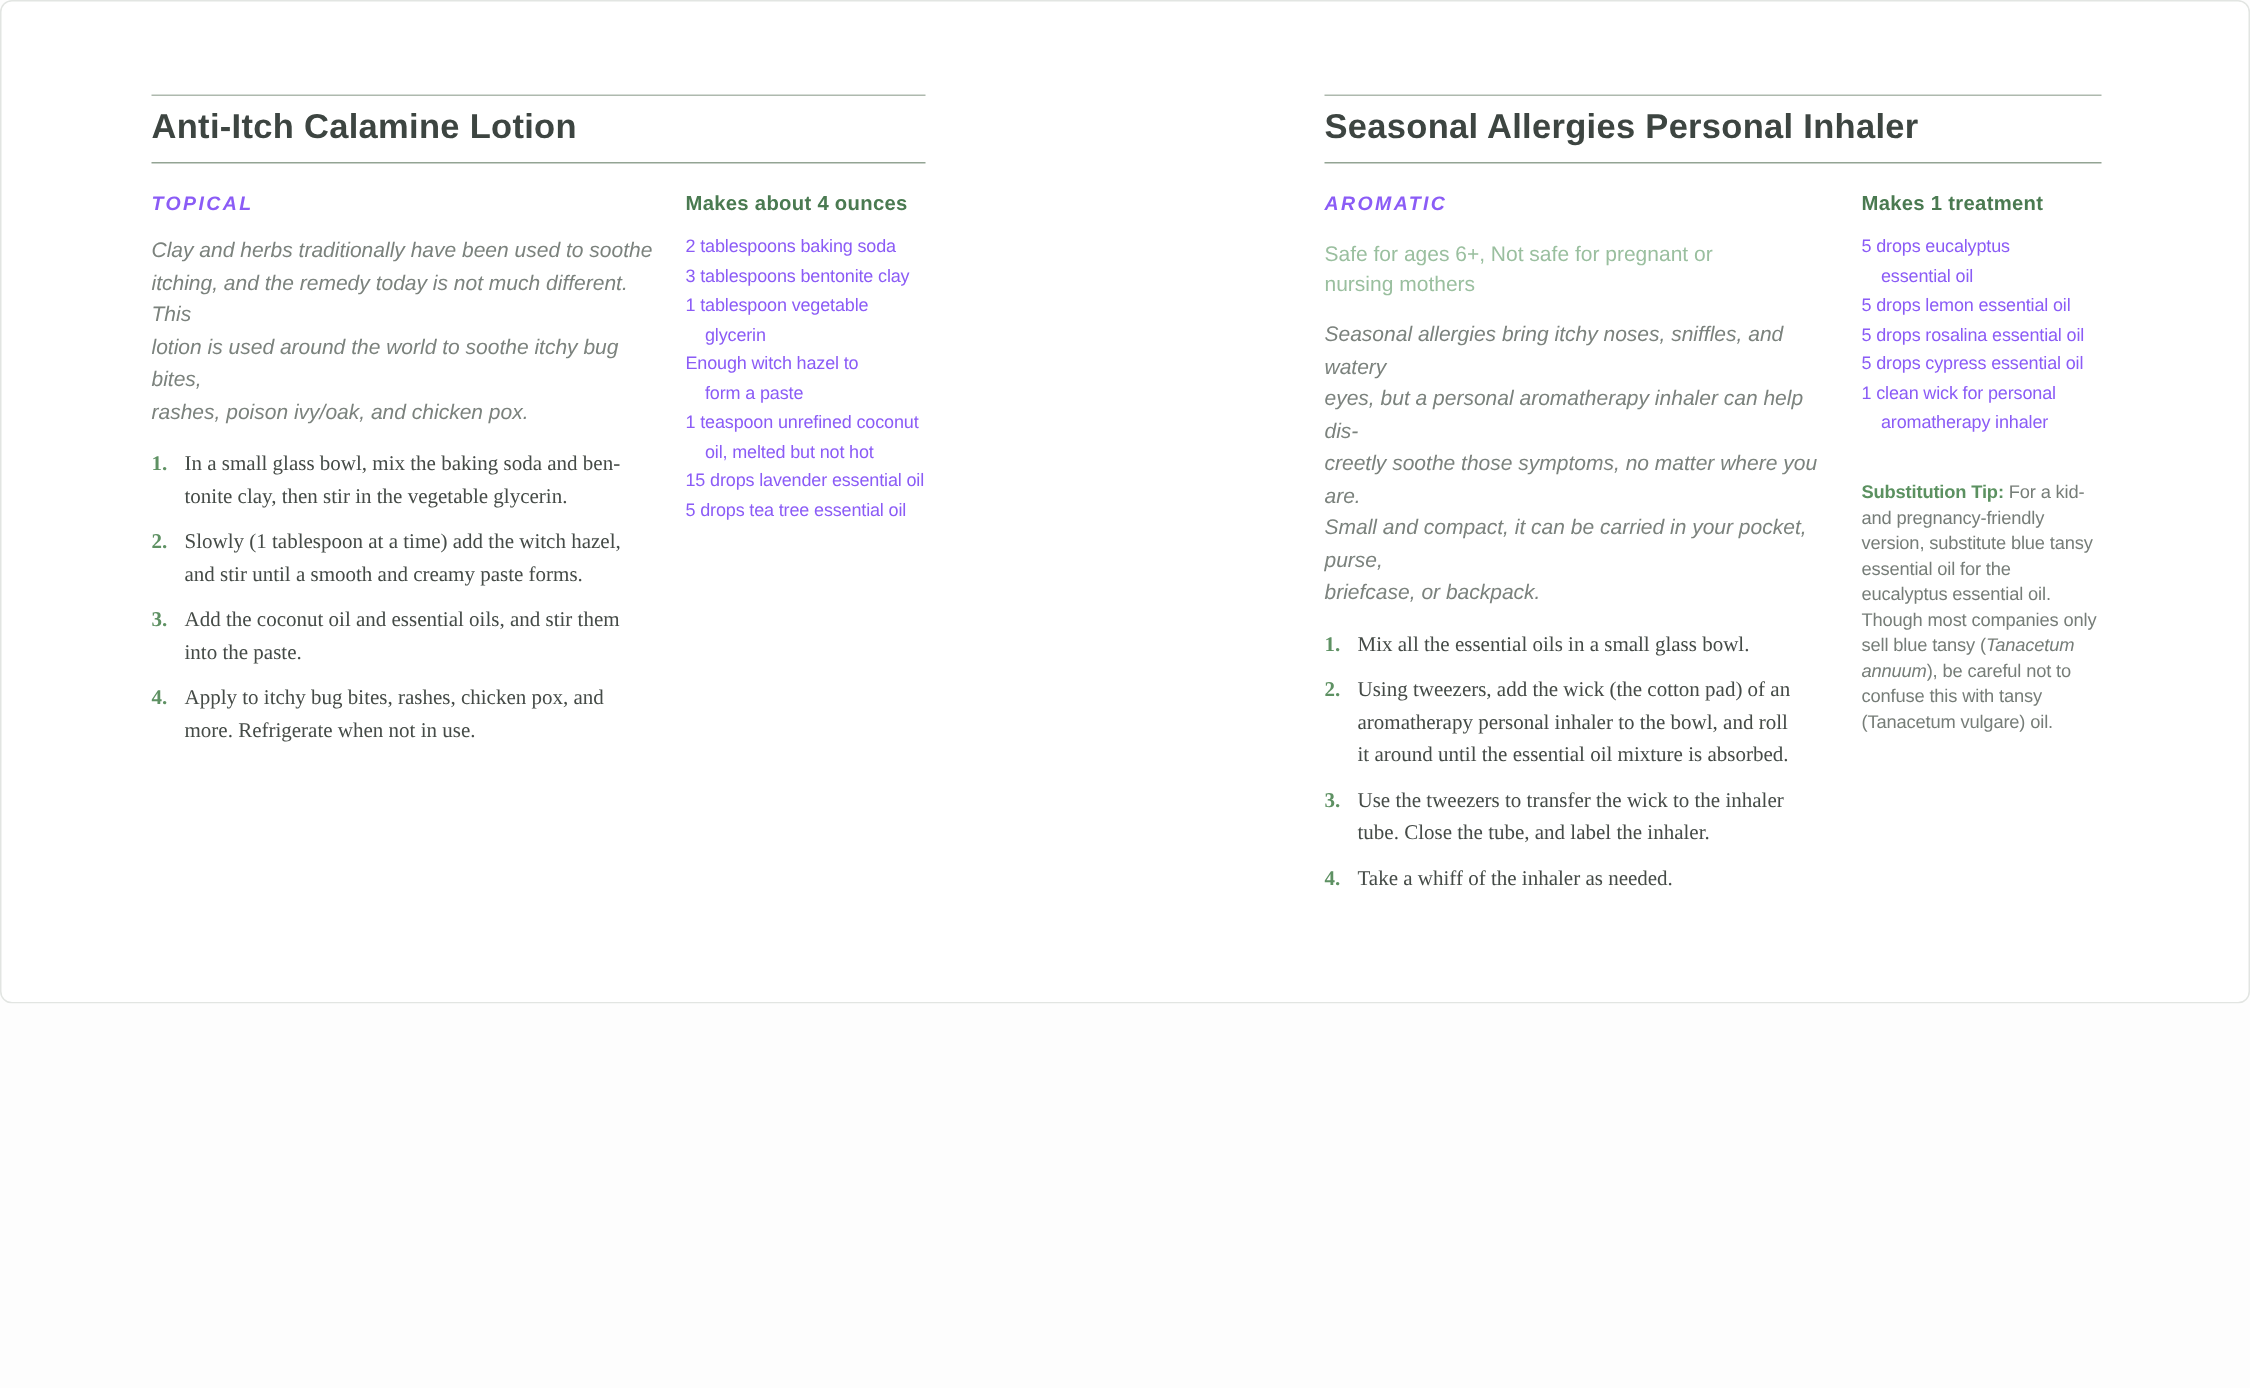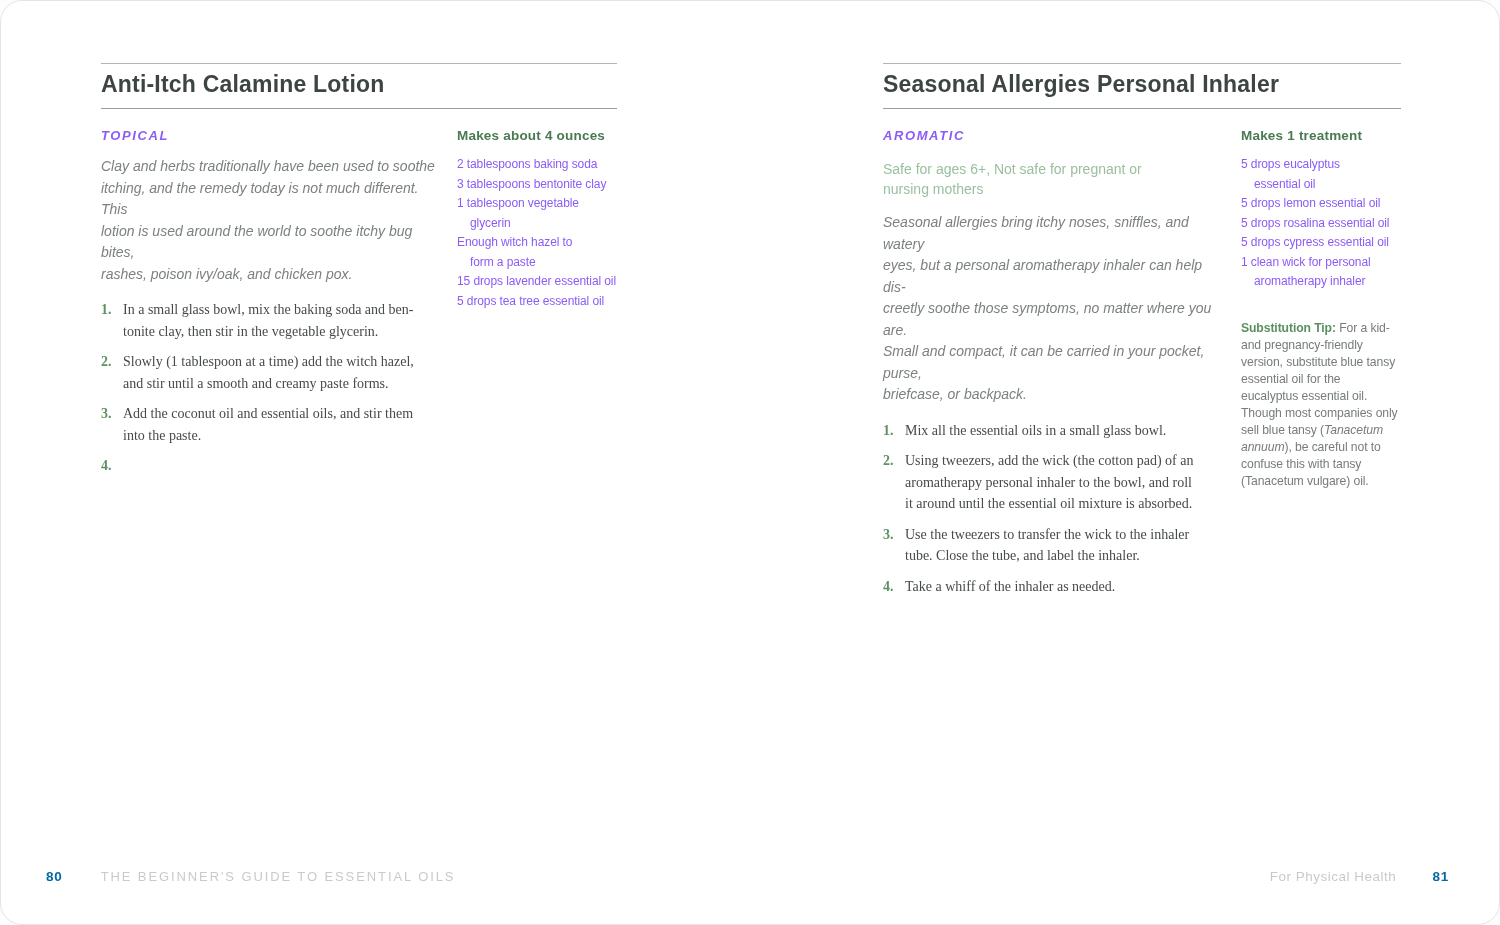--- a/index.html
+++ b/index.html
@@ -1,23 +1,23 @@
 <!DOCTYPE html>
 <html><head>
 <meta charset="utf-8">
 <style>
   * { box-sizing: border-box; }
   html, body { margin: 0; padding: 0; background: #fdfdfd; }
   .sheet {
     position: relative;
     width: 1500px;
-    height: 925px;
+    height: 669px;
     background: #ffffff;
     border: 1px solid #e2e5e2;
-    border-radius: 22px;
+    border-radius: 8px;
     overflow: hidden;
     font-family: "Liberation Sans", sans-serif;
   }
 
   .page-col { position: absolute; top: 62px; }
   .page-col.left  { left: 100px; width: 516px; }
   .page-col.right { left: 882px; width: 518px; }
 
   .recipe-header {
     border-top: 1px solid #aeb9ae;
@@ -154,37 +154,41 @@
             </li>
 
             <li class="step">
               <span class="step-num">3.</span>
               <span class="step-text">Add the coconut oil and essential oils, and stir them
 into the paste.</span>
             </li>
 
             <li class="step">
               <span class="step-num">4.</span>
+              <span class="step-text">Apply to itchy bug bites, rashes, chicken pox, and
+more. Refrigerate when not in use.</span>
             </li>
           </ol>
       </div>
       <aside class="ing-col">
         <div class="yield">Makes about 4 ounces</div>
         <ul class="ingredients">
 
             <li class="ingredient">2 tablespoons baking soda</li>
 
             <li class="ingredient">3 tablespoons bentonite clay</li>
 
             <li class="ingredient">1 tablespoon vegetable
 glycerin</li>
 
             <li class="ingredient">Enough witch hazel to
 form a paste</li>
 
+            <li class="ingredient">1 teaspoon unrefined coconut
+oil, melted but not hot</li>
 
             <li class="ingredient">15 drops lavender essential oil</li>
 
             <li class="ingredient">5 drops tea tree essential oil</li>
           </ul>
       </aside>
     </div>
   </section>
 
   <section class="page-col right">

